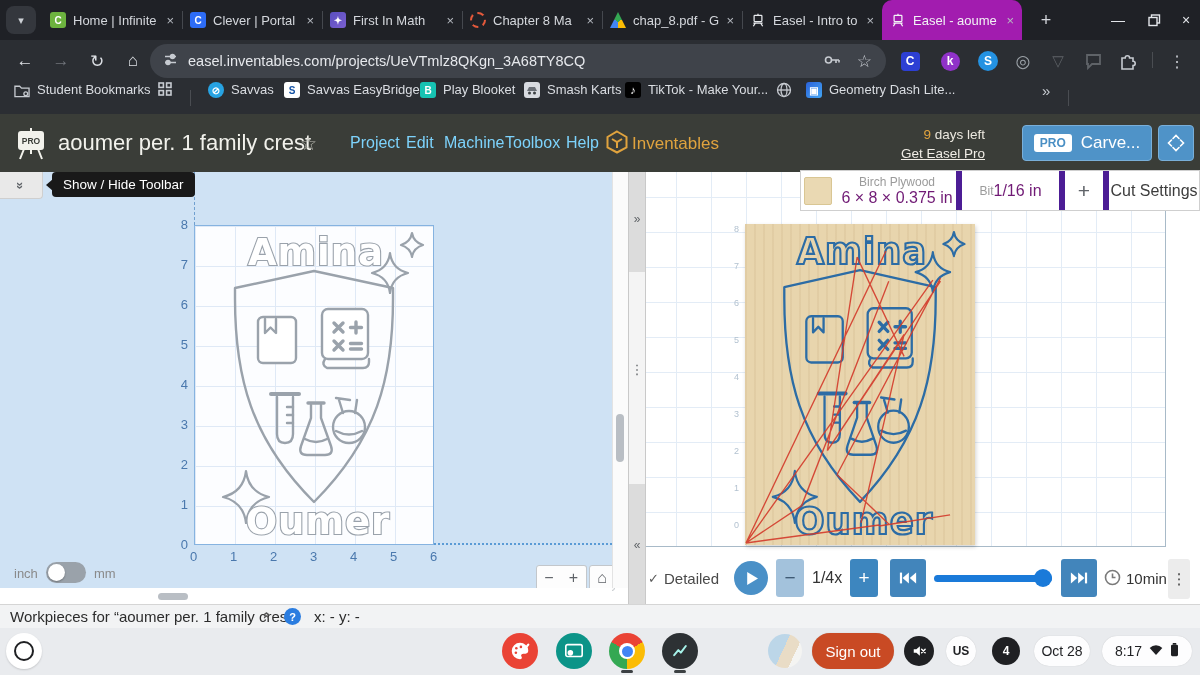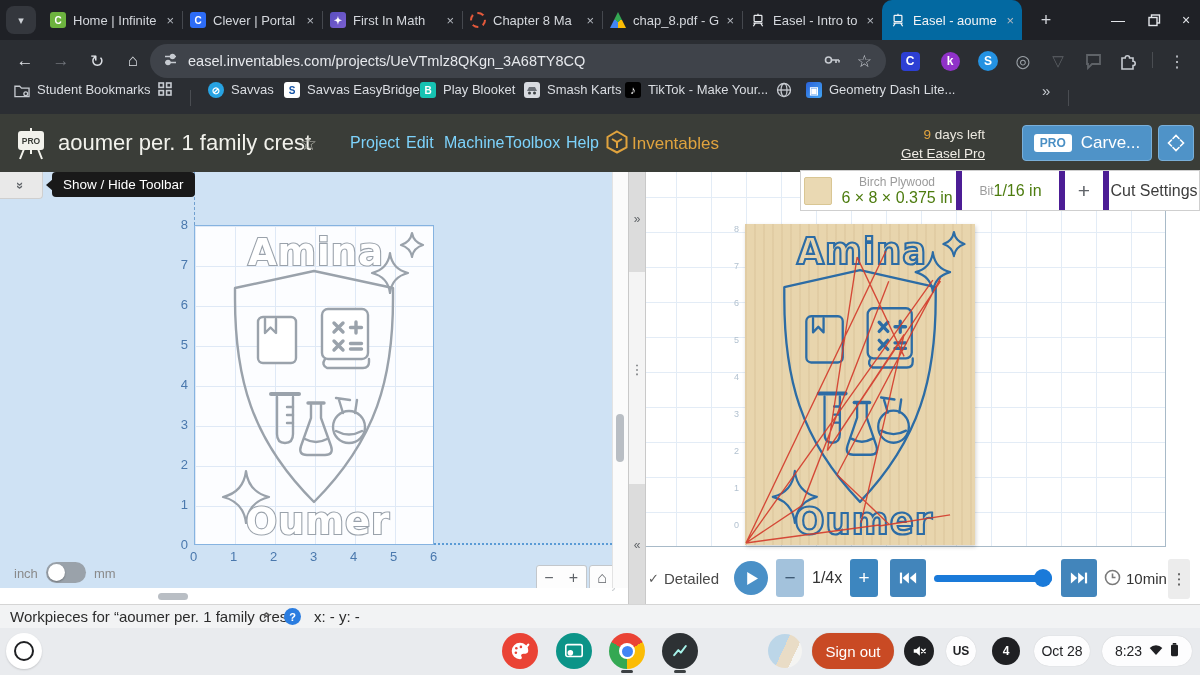--- a/index.html
+++ b/index.html
@@ -3,21 +3,21 @@
 <meta charset="utf-8">
 <style>
   body{margin:0;font-family:"Liberation Sans",sans-serif;-webkit-font-smoothing:antialiased}
   .screen{position:relative;width:1200px;height:675px;background:#fff;overflow:hidden}
   
   .tabstrip{position:absolute;left:0;top:0;width:1200px;height:40px;background:#1f2126}
   .tsearch{position:absolute;left:6px;top:6px;width:30px;height:28px;background:#34373d;border-radius:8px;color:#cdd1d6;display:flex;align-items:center;justify-content:center;font-size:11px}
   .tabs{position:absolute;left:42px;top:0;height:40px;display:flex}
   .tab{width:140px;height:40px;display:flex;align-items:center;padding:0 8px;box-sizing:border-box;color:#d4d7dc;font-size:13px;position:relative}
   .tab.sep::before{content:"";position:absolute;left:0;top:11px;width:1px;height:18px;background:#45484e}
-  .tab.active{background:#0369a1;border-radius:10px 10px 0 0;color:#f2f3f5}
+  .tab.active{background:#a21caf;border-radius:10px 10px 0 0;color:#f2f3f5}
   .fav{width:16px;height:16px;border-radius:3px;flex:none;display:flex;align-items:center;justify-content:center;font-size:10px;font-weight:bold;color:#fff;margin-right:7px}
   .ttl{flex:1;overflow:hidden;white-space:nowrap}
   .tx{flex:none;color:#b6bac1;font-size:13px;margin-left:5px}
   .newtab{position:absolute;left:1034px;top:8px;width:24px;height:24px;color:#d4d7dc;font-size:18px;display:flex;align-items:center;justify-content:center}
   .winbtn{position:absolute;top:9px;width:28px;height:22px;color:#e3e6ea;font-size:14px;display:flex;align-items:center;justify-content:center}
   
   .toolbar{position:absolute;left:0;top:40px;width:1200px;height:42px;background:#2b2e33}
   .nvb{position:absolute;top:8px;width:26px;height:26px;color:#dde0e5;font-size:17px;display:flex;align-items:center;justify-content:center}
   .omni{position:absolute;left:150px;top:4px;width:736px;height:34px;background:#3f434a;border-radius:17px;display:flex;align-items:center;color:#e6e8ec;font-size:14.5px}
   .exticon{position:absolute;top:10px;width:22px;height:22px;display:flex;align-items:center;justify-content:center}
@@ -51,21 +51,21 @@
   .rpanel{position:absolute;left:646px;top:172px;width:554px;height:432px;background:#fff}
   .pgrid{position:absolute;left:0;top:0;width:520px;height:375px;
     background-image:linear-gradient(to right,#e3ecf6 1px,transparent 1px),linear-gradient(to bottom,#e3ecf6 1px,transparent 1px);
     background-size:35px 35px;background-position:30px 25px;border-right:1.5px solid #a8bac8;border-bottom:1.5px solid #a8bac8;box-sizing:border-box}
   .pax{position:absolute;color:#b3c2d0;font-size:9px}
   .material{position:absolute;left:99px;top:52px;width:230px;height:321px;background:#e8d5ad;
     background-image:repeating-linear-gradient(90deg,rgba(190,160,115,.16) 0 2px,transparent 2px 9px);box-shadow:1px 2px 4px rgba(0,0,0,.18)}
   .matbar{position:absolute;left:154px;top:-2px;width:400px;height:41px;background:#fff;border:1px solid #cfcfcf;box-sizing:border-box;display:flex;align-items:stretch}
   .mcell{display:flex;align-items:center;justify-content:center;border-right:6px solid #4c1d95}
   .mlab{font-size:12px;color:#9b9b9b;line-height:14px}
-  .mval{font-size:16px;color:#4d7c0f;line-height:18px}
+  .mval{font-size:16px;color:#701a75;line-height:18px}
   .simbar{position:absolute;left:0;top:380px;width:554px;height:52px;background:#fff}
   .sbtn{position:absolute;top:7px;height:38px;border-radius:3px;display:flex;align-items:center;justify-content:center}
   
   .statusbar{position:absolute;left:0;top:604px;width:1200px;height:24px;background:#f2f3f4;border-top:1px solid #d5d5d5;box-sizing:border-box;color:#2c2c2c;font-size:15px}
   .shelf{position:absolute;left:0;top:628px;width:1200px;height:47px;background:#e9ebee}
   .shic{position:absolute;top:5px;width:36px;height:36px;border-radius:50%;display:flex;align-items:center;justify-content:center}
   .pill{position:absolute;top:8px;height:30px;background:#fdfdfe;border-radius:15px;display:flex;align-items:center;justify-content:center;color:#1f2023;font-size:14px;box-shadow:0 0 1px rgba(0,0,0,.2)}
   .darkc{background:#1f2023;border-radius:50%;color:#fff;display:flex;align-items:center;justify-content:center}
   .rundash{position:absolute;top:42px;width:12px;height:3px;background:#3c4043;border-radius:2px}
 </style>
@@ -547,21 +547,21 @@
     <div class="darkc" style="position:absolute;left:904px;top:8px;width:30px;height:30px">
       <svg width="14" height="14" viewBox="0 0 16 16">
           <path d="M2 6 h3 l4-3.5 v11 L5 10 H2 z" fill="#fff"></path>
           <path d="M11 6 l4 4 M15 6 l-4 4" stroke="#fff" stroke-width="1.6" stroke-linecap="round"></path>
         </svg>
     </div>
     <div class="pill" style="left:946px;width:30px;height:30px;border-radius:50%;font-size:12px;font-weight:bold">US</div>
     <div class="darkc" style="position:absolute;left:992px;top:9px;width:28px;height:28px;font-size:12px;font-weight:bold">4</div>
     <div class="pill" style="left:1034px;width:56px">Oct 28</div>
     <div class="pill" style="left:1102px;width:90px;gap:7px">
-      <span>8:23</span>
+      <span>8:17</span>
       <span>
         <svg width="14" height="12" viewBox="0 0 20 16">
             <path d="M10 15 L1 5 A13 13 0 0 1 19 5 Z" fill="#1f2023"></path>
           </svg>
       </span>
       <span>
         <svg width="9" height="14" viewBox="0 0 10 16">
             <rect x="3" y="0" width="4" height="2" fill="#1f2023"></rect>
             <rect x="1" y="2" width="8" height="13" rx="1.5" fill="#1f2023"></rect>
           </svg>

